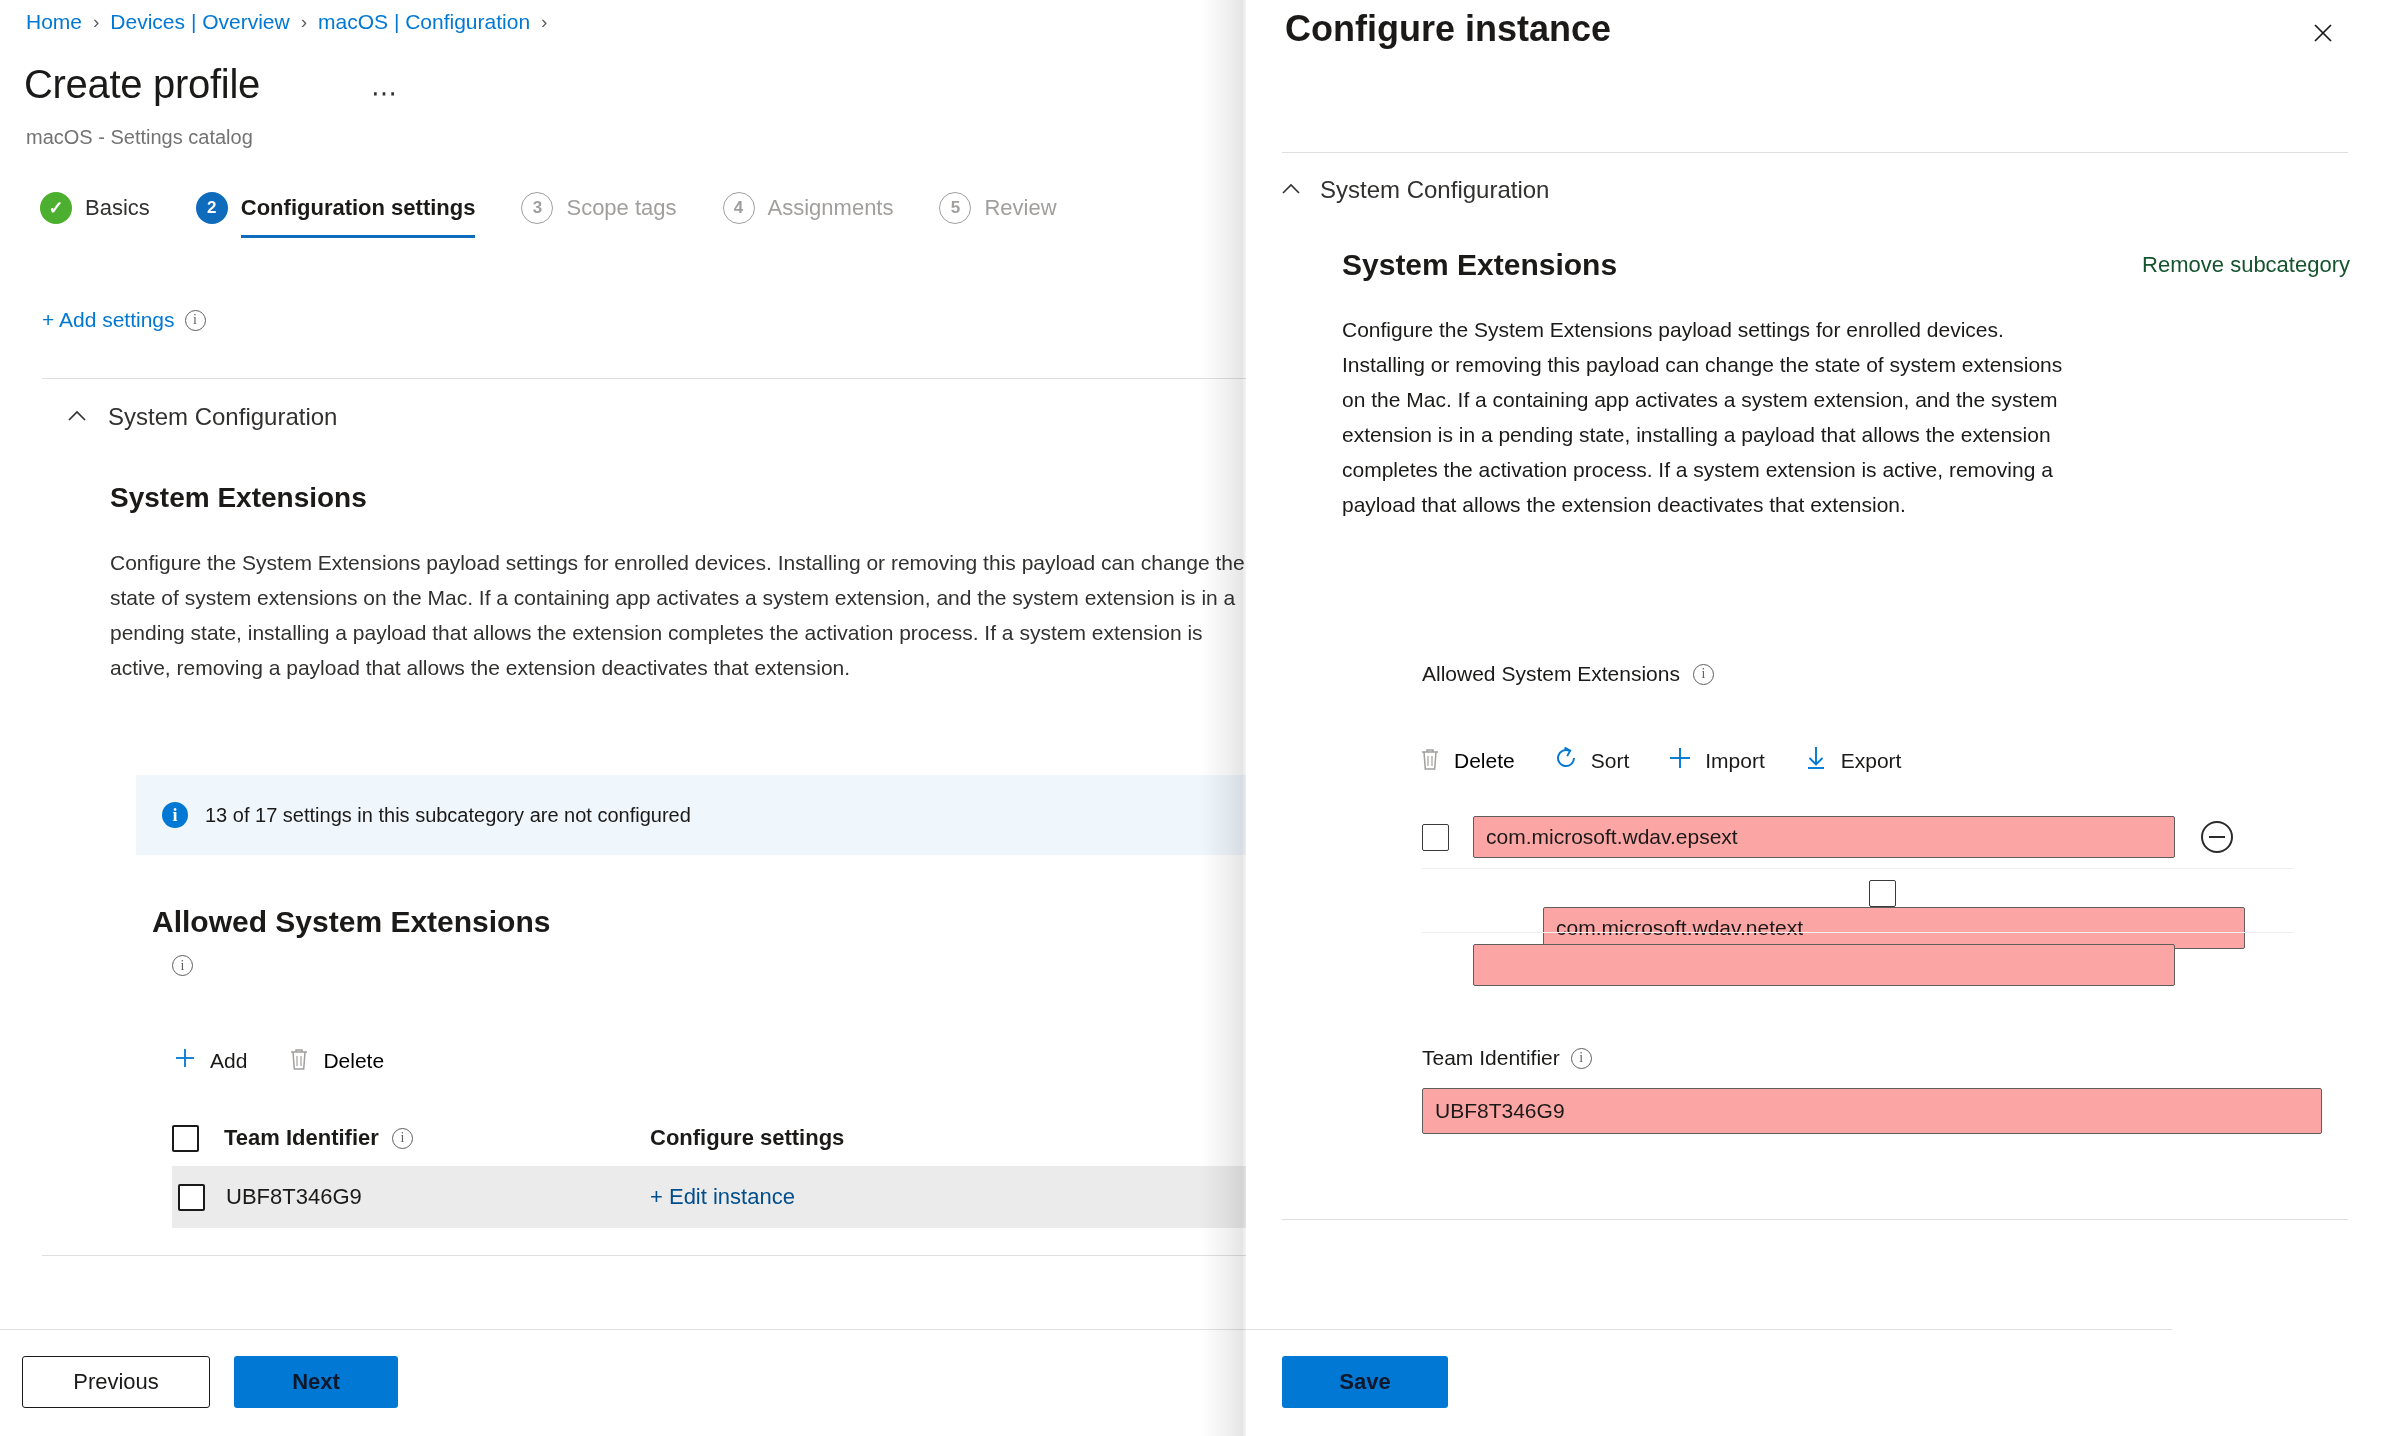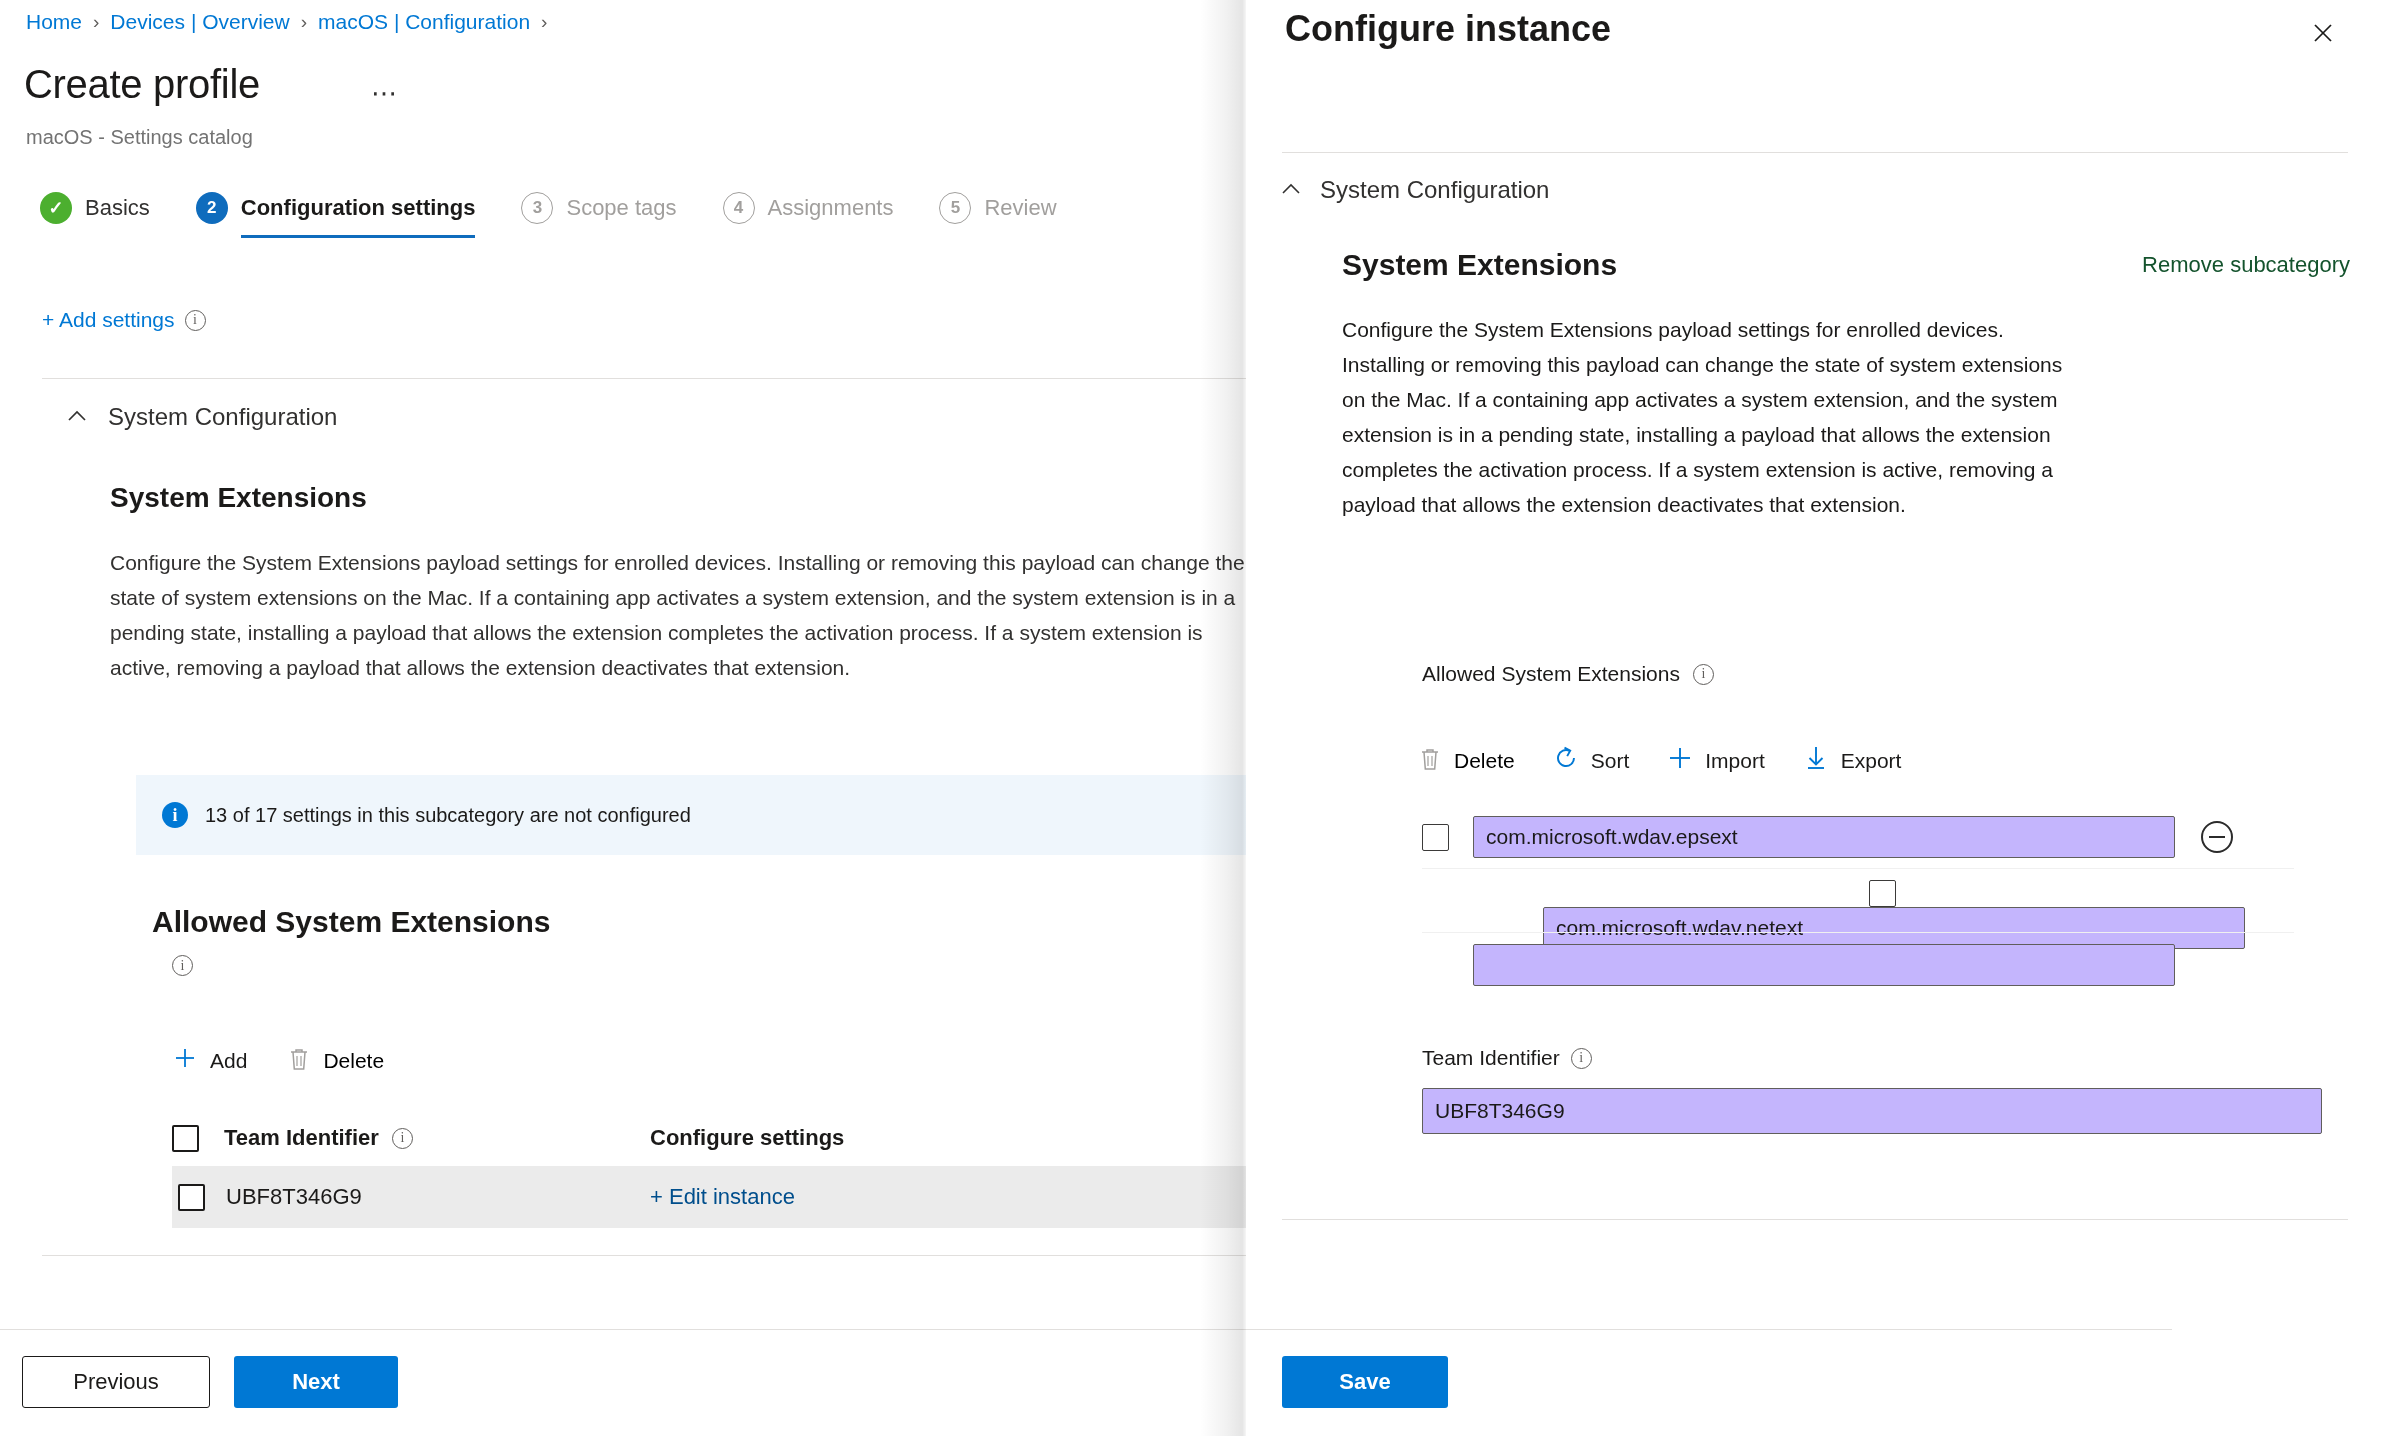--- a/index.html
+++ b/index.html
@@ -148,21 +148,21 @@
     border-top: 1px solid #e1dfdd; background: #fff;
   }
   .btn {
     font-family: "Liberation Sans", sans-serif;
     font-size: 22px; border-radius: 3px; cursor: pointer;
     display: inline-flex; align-items: center; justify-content: center;
   }
   .btn-sec {
     background: #fff; color: #1b1a19; border: 1.5px solid #1b1a19;
   }
-  .btn-pri { background: #0078d4; color: #ffffff; border: none; font-weight: 600;}
+  .btn-pri { background: #0078d4; color: #0f172a; border: none; font-weight: 600;}
 
   
   #pane-shadow {
     position: absolute; left: 1200px; top: 0; width: 48px; height: 1436px;
     background: linear-gradient(to right, rgba(0,0,0,0) 0%, rgba(0,0,0,0.055) 55%, rgba(0,0,0,0.10) 88%, rgba(0,0,0,0.0) 100%);
     pointer-events: none;
   }
   #right-pane {
     position: absolute; left: 1246px; top: 0;
     width: 1138px; height: 1436px;
@@ -181,21 +181,21 @@
   .p-blk-title { position: absolute; font-size: 30px; font-weight: 700; color: #1b1a19; }
   .p-remove {
     position: absolute; font-size: 22px; color: #14532d; cursor: pointer;
   }
   .p-desc { position: absolute; font-size: 21px; line-height: 35px; color: #1b1a19; }
 
   .fld-label { position: absolute; display:flex; align-items:center; gap: 13px; font-size: 21px; color: #1b1a19;}
   .txt-input {
     font-family: "Liberation Sans", sans-serif;
     font-size: 21px; color: #1b1a19;
-    border: 1px solid #605e5c; background: #c4b5fd;
+    border: 1px solid #605e5c; background: #fca5a5;
     padding: 0 12px; border-radius: 2px; outline: none;
   }
   .ext-row { position: absolute; display: flex; align-items: center; }
   .row-div { position: absolute; height: 1px; background: #f0f0f0; }
   .minus-circle {
     width: 32px; height: 32px; border-radius: 50%;
     border: 2px solid #2b2b2b; display: flex; align-items: center; justify-content: center;
     cursor: pointer;
   }
   .minus-circle i { display:block; width: 16px; height: 2px; background: #2b2b2b; }

